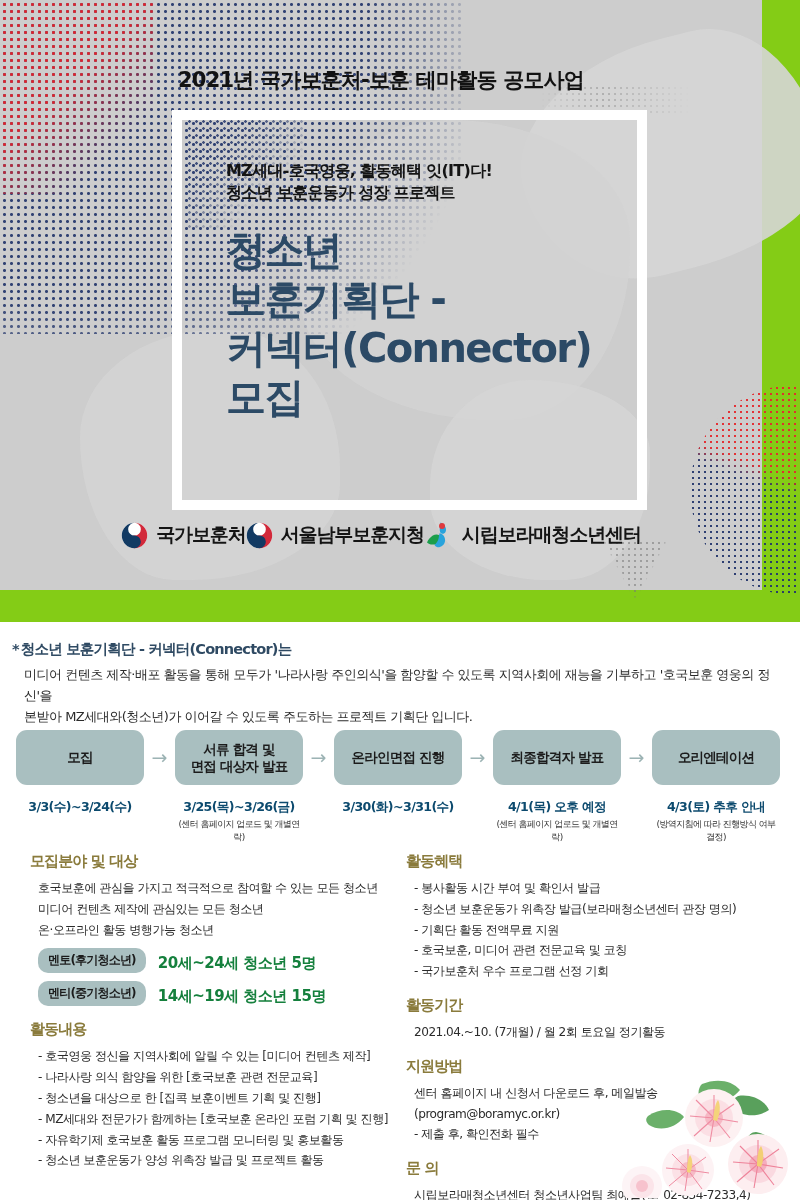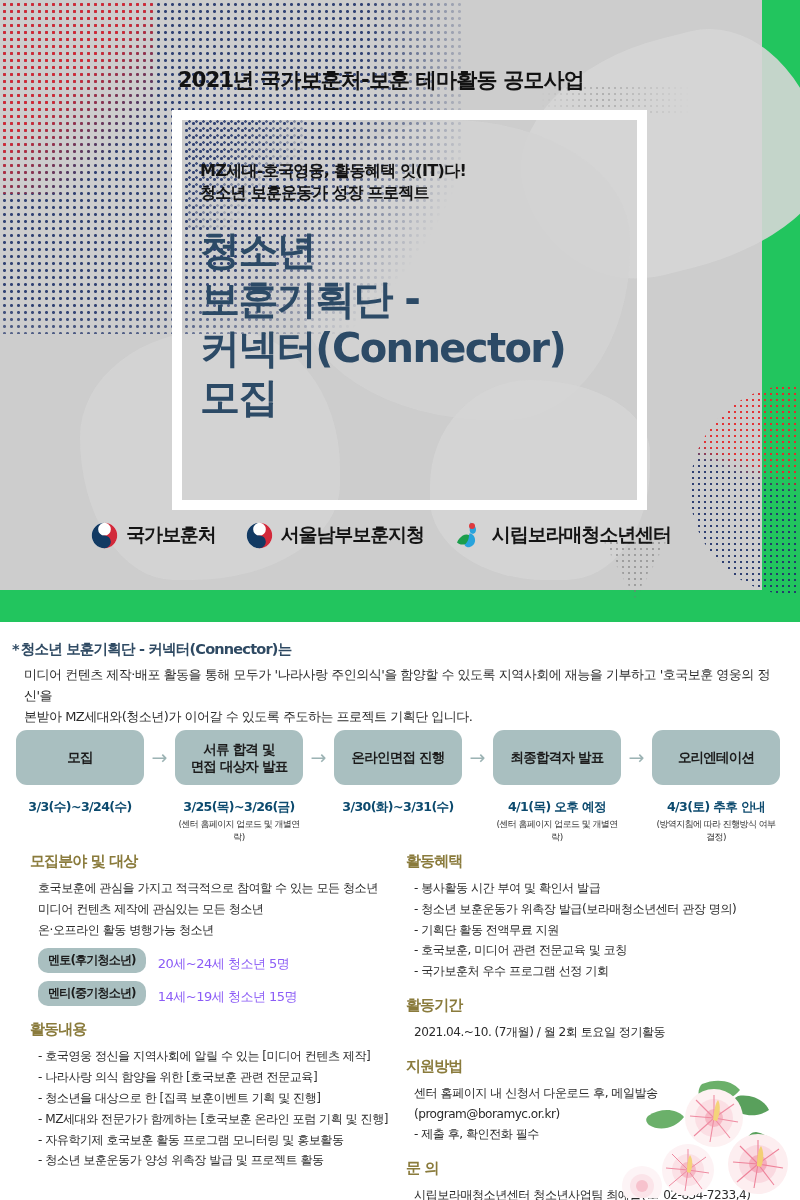--- a/index.html
+++ b/index.html
@@ -18,22 +18,23 @@
     height: 1200px;
     background: #ffffff;
     overflow: hidden;
   }
 
   
   .hero {
     position: relative;
     width: 800px;
     height: 622px;
-    background: #22c55e;
+    background: #84cc16;
     overflow: hidden;
+    padding-left: 26px;
   }
 
   .hero-inner-bg {
     position: absolute;
     left: 0; top: 0;
     width: 762px;
     height: 590px;
     background: #cdcdcd;
   }
 
@@ -199,21 +200,20 @@
   }
 
   
   .logo-row {
     position: absolute;
     left: 0; top: 520px;
     width: 762px;
     display: flex;
     align-items: center;
     justify-content: center;
-    gap: 30px;
     z-index: 8;
   }
   .logo-item { display: flex; align-items: center; gap: 8px; }
   .logo-text {
     font-size: 19px;
     font-weight: bold;
     color: #141414;
     letter-spacing: -1.1px;
   }
   .taegeuk { width: 27px; height: 27px; }
@@ -327,23 +327,24 @@
     background: #a9bfc0;
     border-radius: 10px;
     padding: 4px 10px;
     font-size: 12px;
     font-weight: bold;
     color: #1b1b1b;
     letter-spacing: -0.8px;
     white-space: nowrap;
   }
   .badge-desc {
-    font-size: 13px;
-    color: #8b5cf6;
+    font-size: 15px;
+    color: #15803d;
     letter-spacing: -0.5px;
+    font-weight: bold;
   }
 
   
   .flowers {
     position: absolute;
     right: 4px; bottom: 2px;
     width: 190px; height: 120px;
     pointer-events: none;
     z-index: 3;
   }

